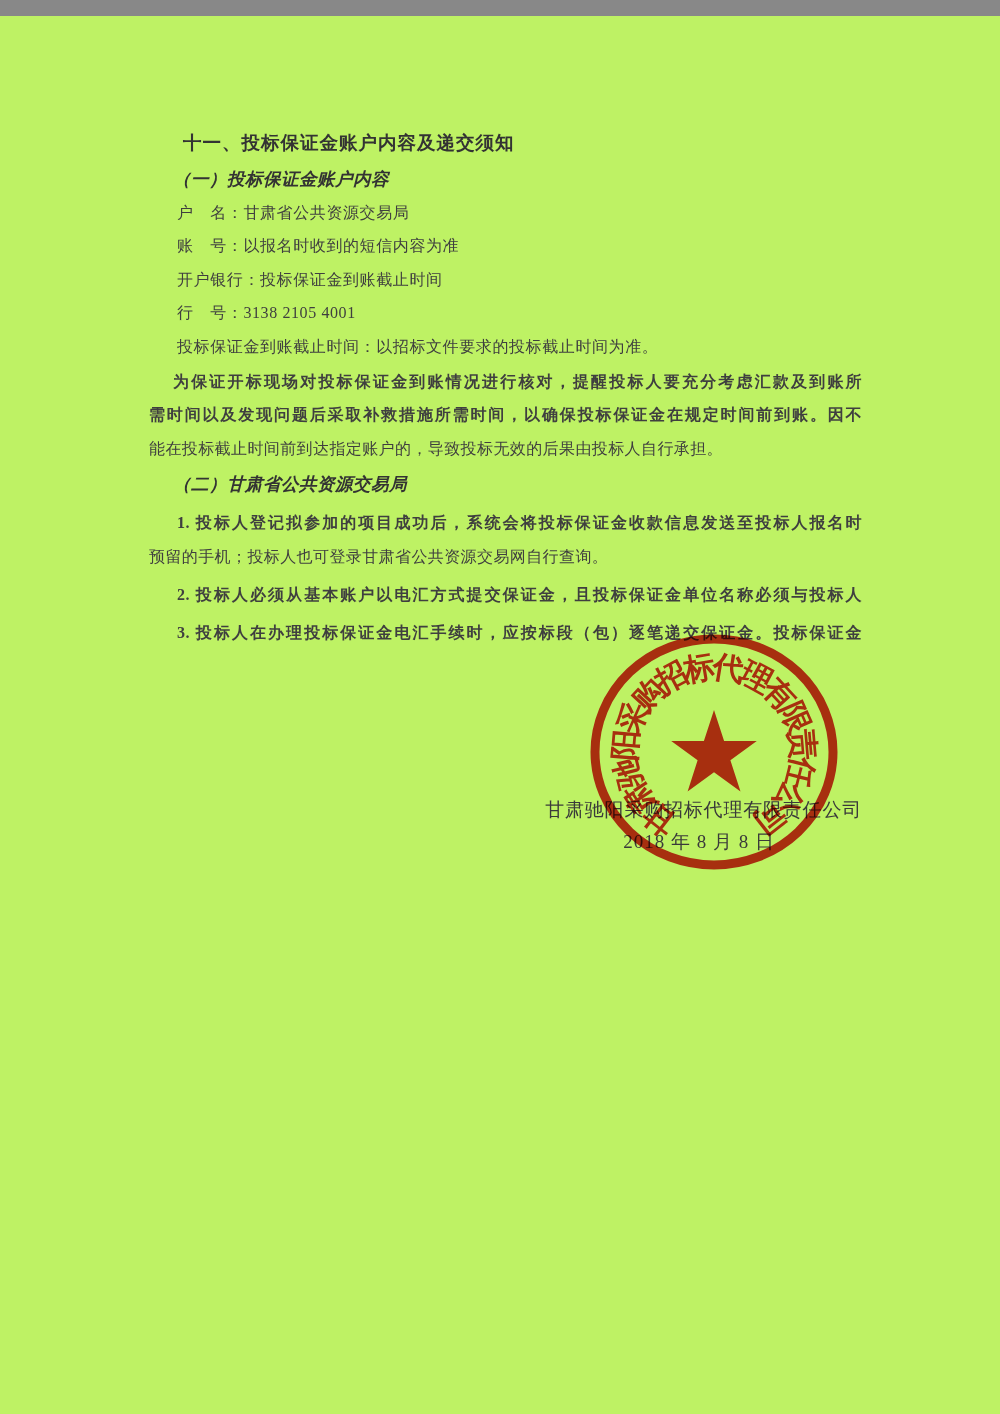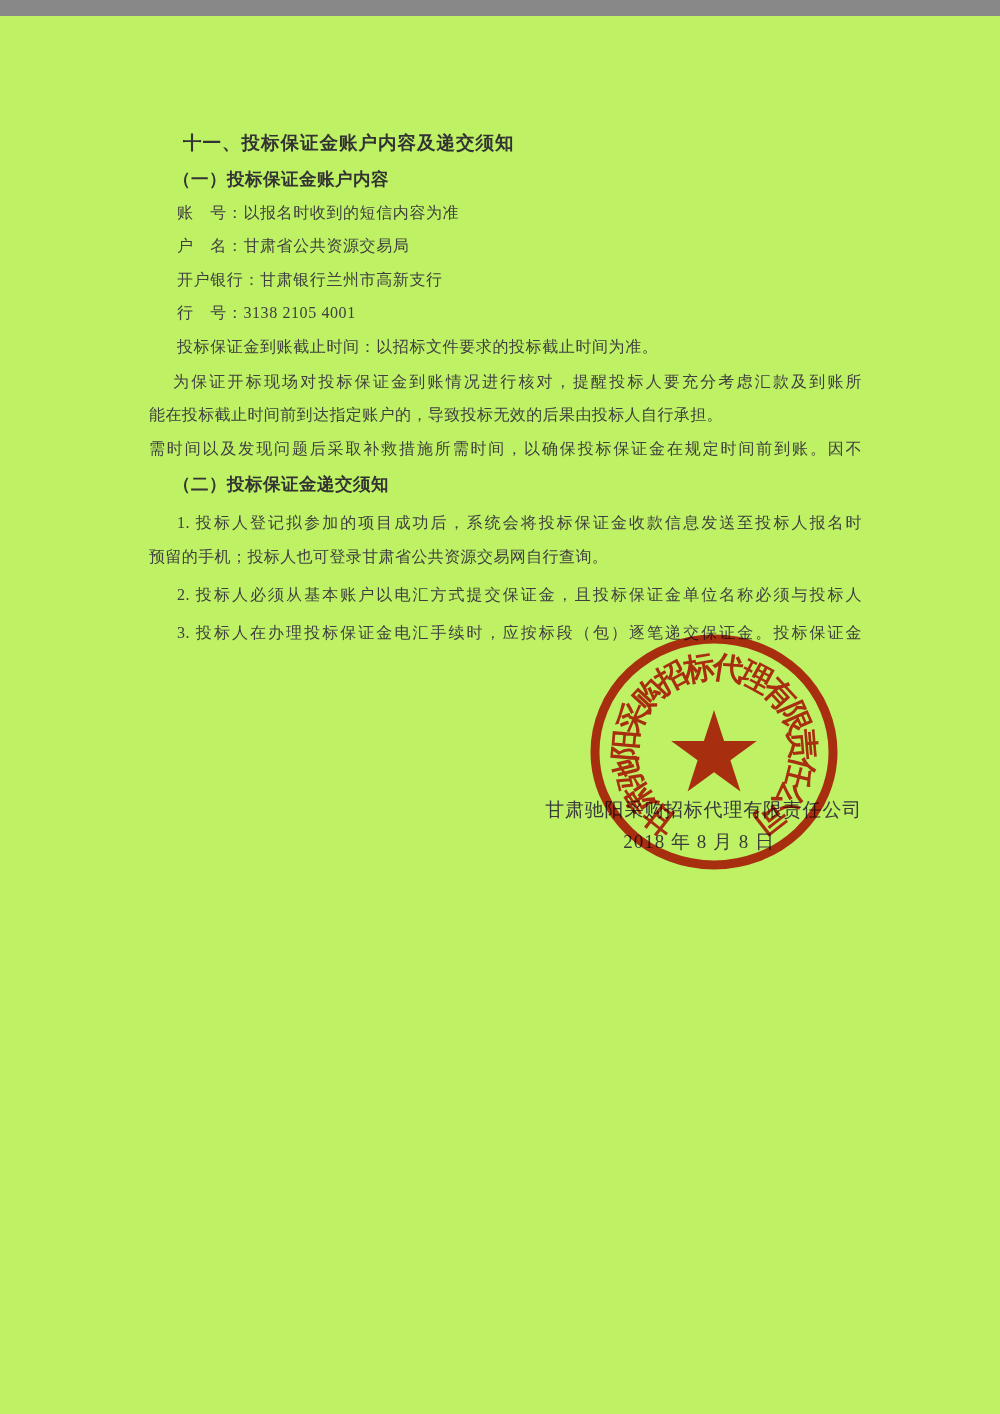--- a/index.html
+++ b/index.html
@@ -17,26 +17,26 @@
     font-size:16px;line-height:33.4px;
   }
   .doc-title{
     margin:0 0 3px 0;padding-left:34px;
     font-size:18.5px;font-weight:bold;color:#333;
     letter-spacing:1px;line-height:33px;
   }
   .sec-heading{
     margin:3px 0 0 0;padding-left:24px;
     font-size:17.5px;font-weight:bold;color:#333;
-    letter-spacing:.5px;line-height:33px;
+    letter-spacing:.5px;line-height:33px;font-style:italic;
   }
   .acct-line{padding-left:28px;letter-spacing:.6px;}
   .para{margin:2px 0 0 0;}
   .pline{letter-spacing:.4px;}
-  .pline.just{text-align:justify;text-align-last:justify;}
+  .pline.just{text-align:justify;text-align-last:justify;font-weight:bold;}
   .pline.first{padding-left:24px;}
   .pline.first-num{padding-left:28px;}
   .item{margin-top:5px;}
   .sig-company{
     position:absolute;top:781px;right:138px;
     font-size:19px;letter-spacing:.8px;color:#3a3a3a;
     white-space:nowrap;
   }
   .sig-date{
     position:absolute;top:813px;right:225px;
@@ -61,33 +61,33 @@
 <body>
 
 <div class="page">
 
   <div class="content">
 
     <div class="doc-title">十一、投标保证金账户内容及递交须知</div>
 
     <div class="sec-heading">（一）投标保证金账户内容</div>
 
+    <div class="acct-line">户　名：甘肃省公共资源交易局</div>
     <div class="acct-line">账　号：以报名时收到的短信内容为准</div>
-    <div class="acct-line">户　名：甘肃省公共资源交易局</div>
-    <div class="acct-line">开户银行：甘肃银行兰州市高新支行</div>
+    <div class="acct-line">开户银行：投标保证金到账截止时间</div>
     <div class="acct-line">行　号：3138 2105 4001</div>
     <div class="acct-line">投标保证金到账截止时间：以招标文件要求的投标截止时间为准。</div>
 
     <div class="para">
       <div class="pline just first">为保证开标现场对投标保证金到账情况进行核对，提醒投标人要充分考虑汇款及到账所</div>
+      <div class="pline just">需时间以及发现问题后采取补救措施所需时间，以确保投标保证金在规定时间前到账。因不</div>
       <div class="pline">能在投标截止时间前到达指定账户的，导致投标无效的后果由投标人自行承担。</div>
-      <div class="pline just">需时间以及发现问题后采取补救措施所需时间，以确保投标保证金在规定时间前到账。因不</div>
     </div>
 
-    <div class="sec-heading">（二）投标保证金递交须知</div>
+    <div class="sec-heading">（二）甘肃省公共资源交易局</div>
 
     <div class="para item">
       <div class="pline just first-num">1. 投标人登记拟参加的项目成功后，系统会将投标保证金收款信息发送至投标人报名时</div>
       <div class="pline">预留的手机；投标人也可登录甘肃省公共资源交易网自行查询。</div>
     </div>
 
     <div class="para item">
       <div class="pline just first-num">2. 投标人必须从基本账户以电汇方式提交保证金，且投标保证金单位名称必须与投标人</div>
     </div>
 

